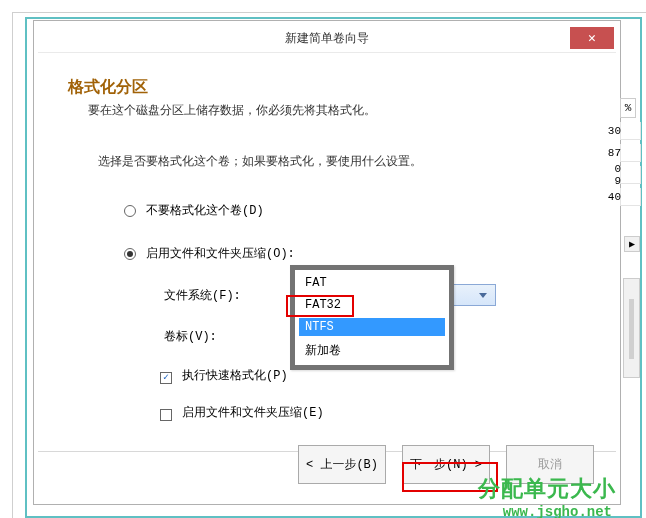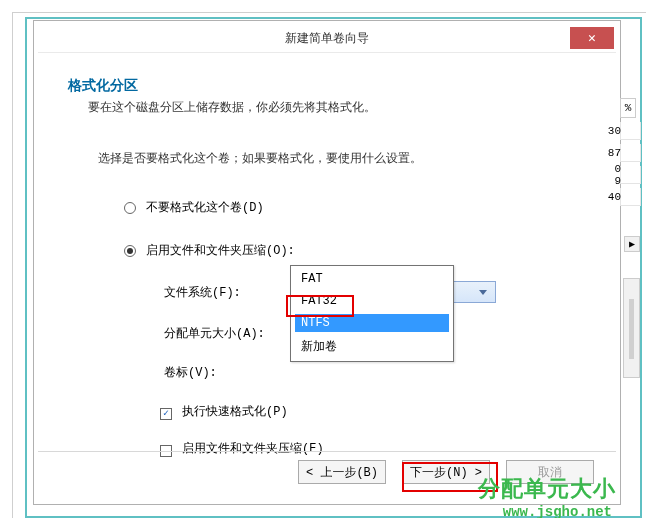--- a/index.html
+++ b/index.html
@@ -4,41 +4,41 @@
   <style>
     * { box-sizing: border-box; margin: 4px; padding: 0; font-family: Liberation Mono, monospace; }
     body { background: #fff; width: 646px; height: 518px; position: relative; overflow: hidden; }
     .border-outer { position: absolute; left: 0; top: 0; width: 643px; height: 515px; border: 1px solid #cfcfcf; }
     .border-teal { position: absolute; left: 13px; top: 5px; right: 8px; bottom: 4px; border: 2px solid #5fc0c3; background: #fff; }
     .dialog { position: absolute; left: 21px; top: 8px; width: 588px; height: 485px; background: #fff; border: 1px solid #b0b0b0; }
     .title-bar { height: 28px; position: relative; background: #fff; display: flex; align-items: center; justify-content: center; border-bottom: 1px solid #eaeaea; }
     .title-text { font-size: 12px; color: #333; }
     .close-btn { position: absolute; right: -2px; top: -2px; width: 44px; height: 22px; background: #c75050; color: #fff; display: flex; align-items: center; justify-content: center; font-size: 13px; cursor: pointer; }
     .content { padding: 16px 26px 10px; }
-    .heading { font-size: 14px; font-weight: bold; color: #0369a1; margin-bottom: 4px; }
+    .heading { font-size: 16px; font-weight: bold; color: #a16207; margin-bottom: 4px; }
     .sub { font-size: 12px; color: #333; margin-left: 24px; margin-bottom: 34px; }
     .desc { font-size: 12px; color: #333; margin-left: 34px; margin-bottom: 28px; }
     .radio-row { display: flex; align-items: center; margin-left: 56px; margin-bottom: 18px; font-size: 12px; }
     .radio { width: 12px; height: 12px; border: 1px solid #666; border-radius: 50%; margin-right: 6px; display: inline-flex; align-items: center; justify-content: center; }
     .radio.checked::after { content: ""; width: 6px; height: 6px; background: #333; border-radius: 50%; }
     .form-grid { margin-left: 92px; }
     .form-row { display: flex; align-items: center; margin-bottom: 14px; font-size: 12px; }
     .form-label { width: 160px; }
     .combo { width: 164px; height: 22px; border: 1px solid #8aa8d6; background: linear-gradient(#e8f1fb,#d6e6fa); display: flex; align-items: center; justify-content: space-between; padding: 0 4px 0 6px; font-size: 12px; position: relative; }
     .combo .chev { width: 0; height: 0; border-left: 4px solid transparent; border-right: 4px solid transparent; border-top: 5px solid #4a6a9a; }
-    .dropdown { position: absolute; left: 252px; top: 240px; width: 164px; border: 1px solid #737373; background: #fff; font-size: 12px; box-shadow: 1px 1px 2px rgba(0,0,0,.15); z-index: 20; }
+    .dropdown { position: absolute; left: 252px; top: 240px; width: 164px; border: 5px solid #737373; background: #fff; font-size: 12px; box-shadow: 1px 1px 2px rgba(0,0,0,.15); z-index: 20; }
     .dd-item { padding: 2px 6px; }
     .dd-item.sel { background: #3399ff; color: #fff; }
     .red-box { position: absolute; left: 248px; top: 270px; width: 68px; height: 22px; border: 2px solid #e30000; z-index: 25; }
     .check-row { display: flex; align-items: flex-end; margin-left: 92px; margin-bottom: 12px; font-size: 12px; margin-top: 8px; }
     .cbox { width: 12px; height: 12px; border: 1px solid #666; margin-right: 6px; display: inline-flex; align-items: center; justify-content: center; font-size: 10px; color: #2b6cc3; }
     .cbox.checked::after { content: "✓"; line-height: 1; }
     .sep { position: absolute; left: 0; right: 0; bottom: 48px; height: 1px; background: #d8d8d8; }
     .btn-row { position: absolute; bottom: 12px; right: 18px; display: flex; gap: 8px; }
-    .btn { min-width: 88px; height: 24px; border: 1px solid #aaa; background: #f5f5f5; font-size: 12px; display: flex; align-items: center; justify-content: center; }
+    .btn { min-width: 88px; height: 39px; border: 1px solid #aaa; background: #f5f5f5; font-size: 12px; display: flex; align-items: center; justify-content: center; }
     .btn:last-child { color: #999; }
     .red-box2 { position: absolute; right: 118px; bottom: 8px; width: 96px; height: 30px; border: 2px solid #e30000; z-index: 30; }
     .right-panel { position: absolute; right: 10px; top: 82px; width: 24px; }
     .rp-head { border: 1px solid #ccc; height: 20px; font-size: 11px; display: flex; align-items: center; justify-content: center; background: #fff; }
     .rp-cell { border: 1px solid #e4e4e4; border-top: none; height: 18px; font-size: 11px; display: flex; align-items: center; justify-content: flex-end; padding-right: 19px; }
     .scroll-r { position: absolute; right: 10px; top: 224px; width: 16px; height: 16px; border: 1px solid #ccc; background: #f1f1f1; font-size: 10px; display: flex; align-items: center; justify-content: center; }
     .scroll-box { position: absolute; right: 10px; top: 266px; width: 17px; height: 100px; border: 1px solid #ccc; background: #f1f1f1; }
     .scroll-thumb { position: absolute; left: 1px; top: 16px; right: 1px; height: 60px; background: #d0d0d0; }
     .watermark1 { position: absolute; right: 34px; bottom: 18px; font-size: 22px; font-weight: bold; color: #3bb84e; z-index: 50; letter-spacing: 1px; }
     .watermark2 { position: absolute; right: 38px; bottom: 2px; font-size: 14px; color: #3bb84e; z-index: 50; font-weight: bold; }
@@ -69,23 +69,20 @@
       <span>启用文件和文件夹压缩(O):</span>
     </div>
 
     <div class="form-grid">
       <div class="form-row">
         <span class="form-label">文件系统(F):</span>
         <div class="combo">
           <span>NTFS</span>
           <span class="chev"></span>
         </div>
-      </div>
-      <div class="form-row">
-        <span class="form-label">分配单元大小(A):</span>
       </div>
       <div class="form-row">
         <span class="form-label">卷标(V):</span>
       </div>
     </div>
 
     <div class="check-row">
       <span class="cbox checked"></span>
       <span>执行快速格式化(P)</span>
     </div>

